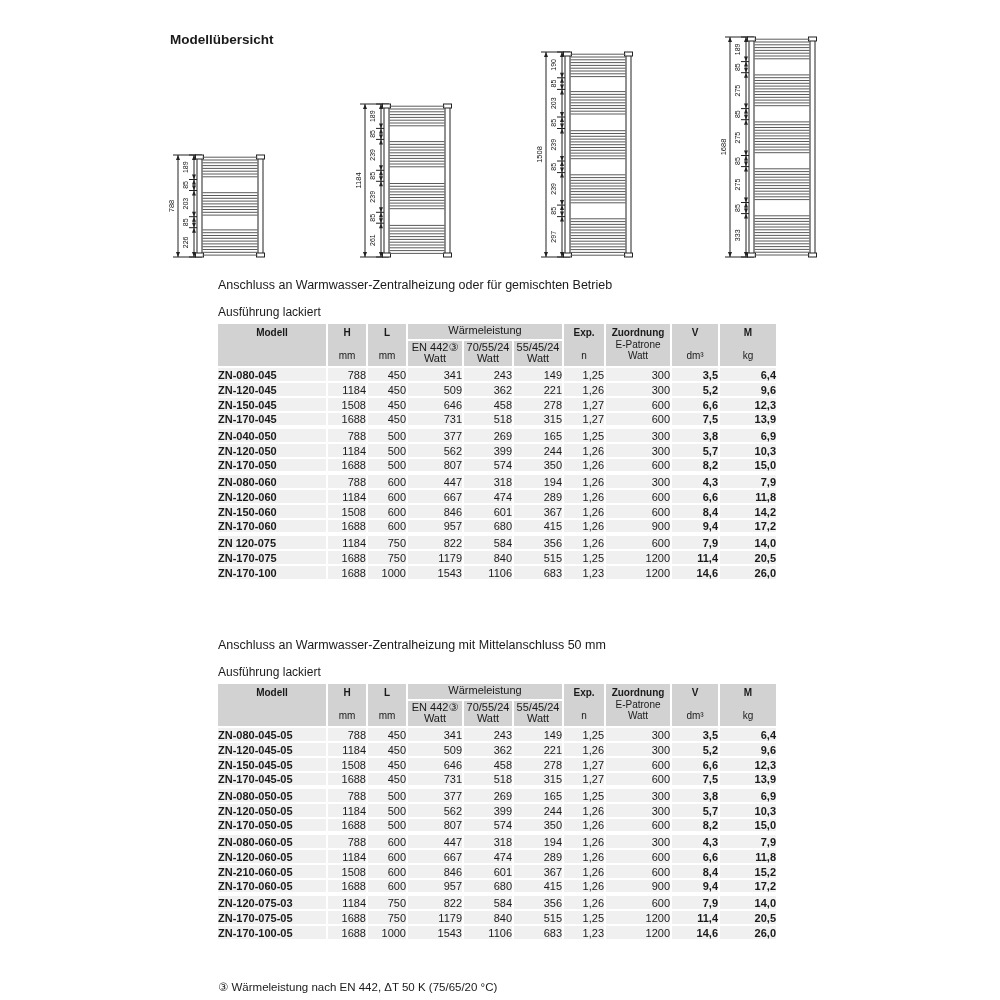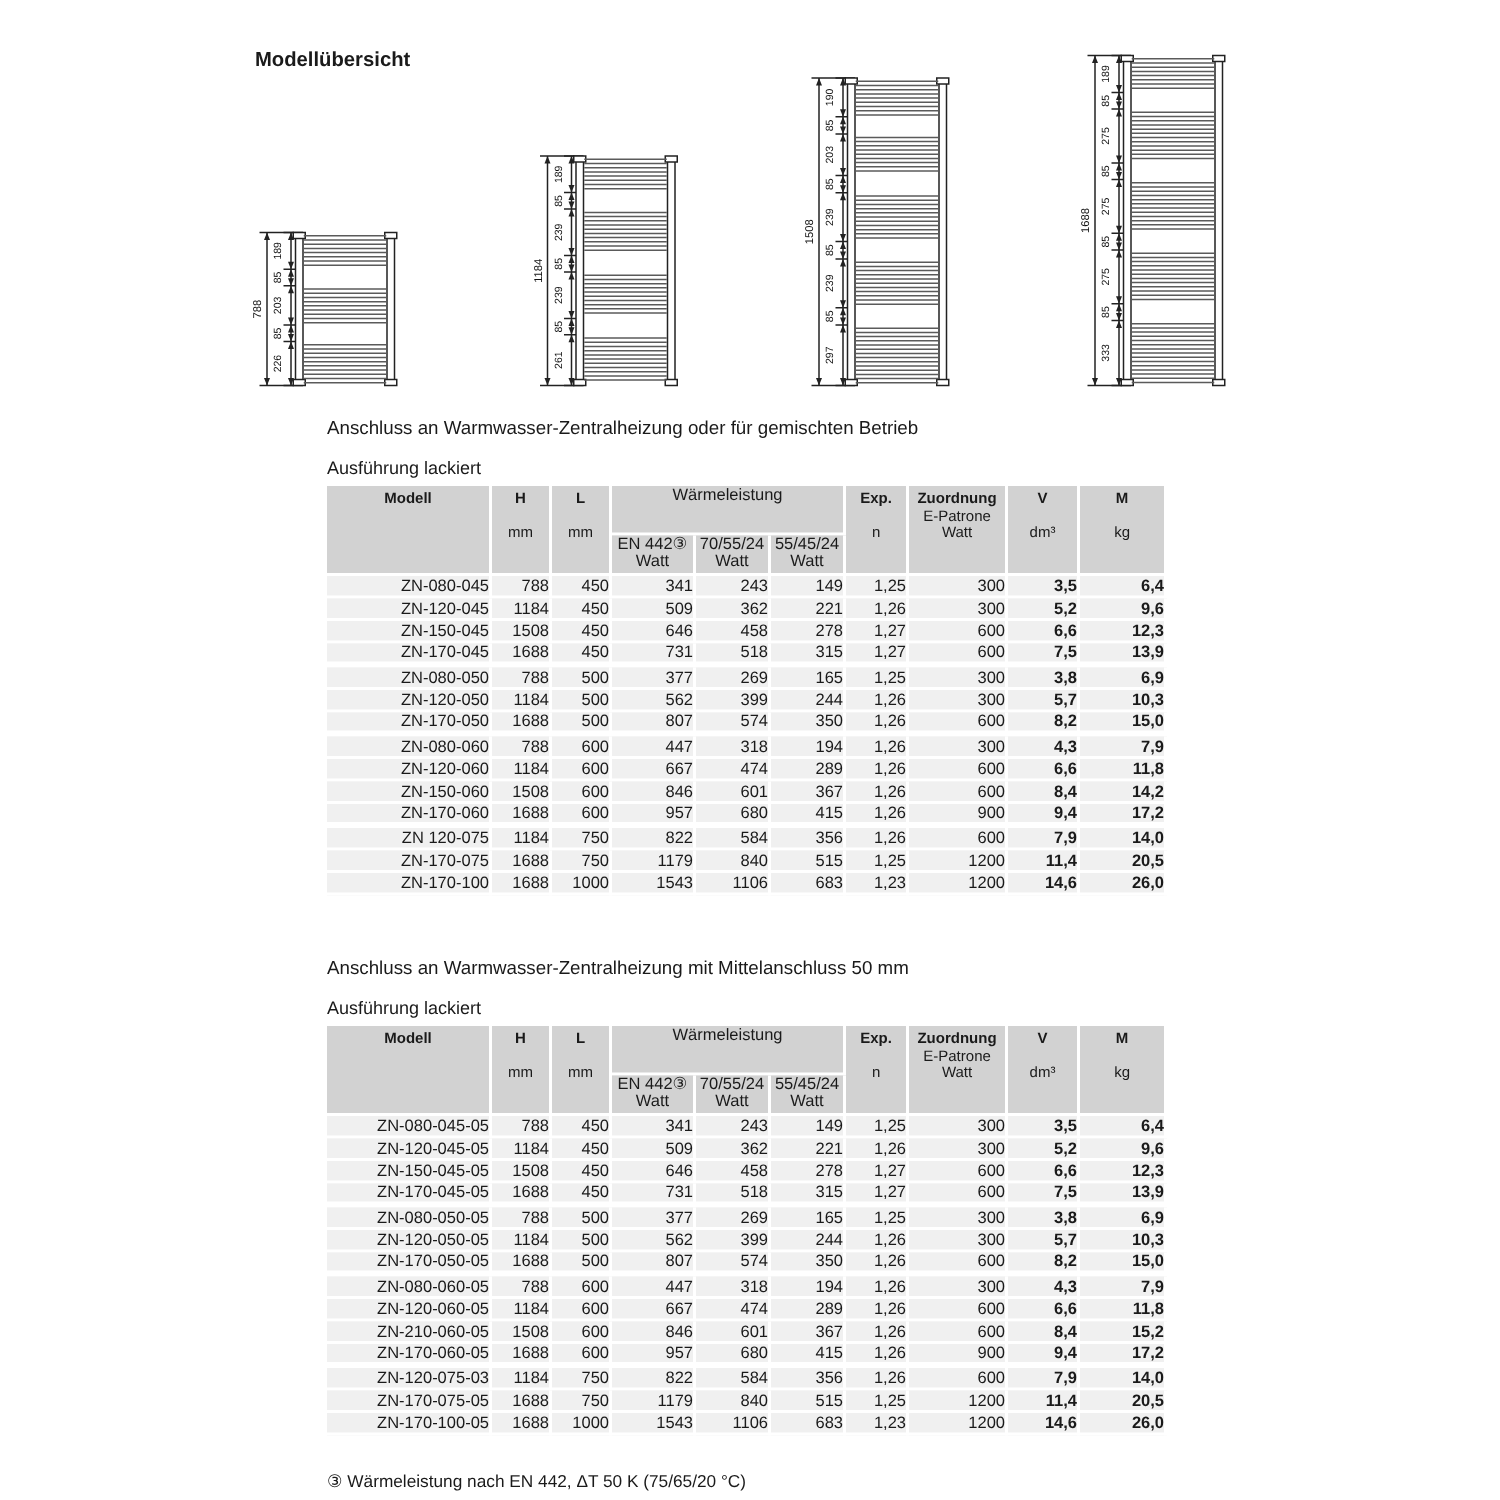--- a/index.html
+++ b/index.html
@@ -13,31 +13,31 @@
   #t0-title{left:218px;top:256px;} #t0-sub{left:218px;top:283px;}
   #t1-title{left:218px;top:616px;} #t1-sub{left:218px;top:643px;}
   .spec-table{position:absolute;left:218px;border-collapse:separate;border-spacing:0;
               table-layout:fixed;width:560px;font-size:11px;}
   #table0{top:302px;} #table1{top:662px;}
   .spec-table th,.spec-table td{box-sizing:border-box;padding:0;border-right:2px solid #fff;
               border-bottom:2px solid #fff;}
   .spec-table th{background:#d2d2d2;font-weight:normal;vertical-align:top;}
   .spec-table td{background:#f0f0f0;height:15px;}
   .spec-table tr.gbreak td{border-bottom:4px solid #fff;}
-  .th-w{height:33px;text-align:center;vertical-align:middle;padding-top:1px;}
+  .th-w{height:17px;text-align:center;vertical-align:middle;padding-top:1px;}
   thead tr.sub-row th{height:25px;}
   .st{height:40px;box-sizing:border-box;display:flex;flex-direction:column;align-items:center;padding:3px 0;}
   .sb{justify-content:space-between;}
   .topOnly{justify-content:flex-start;}
   .st span{display:block;line-height:11px;font-size:10px;white-space:nowrap;}
   .st2{height:25px;box-sizing:border-box;display:flex;flex-direction:column;
        justify-content:space-between;align-items:center;padding:1px 0 3px;}
   .st2 span{display:block;line-height:11px;font-size:11px;white-space:nowrap;}
   .b{font-weight:bold;}
-  td.c-model{font-weight:normal;text-align:right;}
+  td.c-model{font-weight:bold;text-align:left;}
   td.num{text-align:right;}
   .pr10{padding-right:10px;} .pr12{padding-right:12px;font-weight:bold;} .pr16{padding-right:16px;} .pr20{padding-right:20px;}
   .footnote{position:absolute;left:218px;top:958px;font-size:11.5px;white-space:nowrap;}
 </style>
 </head>
 <body>
 
 <div class="page">
 
   <div class="page-title">Modellübersicht</div>
@@ -532,21 +532,21 @@
           <td class="num pr10">450</td>
           <td class="num pr16">731</td>
           <td class="num pr16">518</td>
           <td class="num pr16">315</td>
           <td class="num pr10">1,27</td>
           <td class="num pr20">600</td>
           <td class="num pr12">7,5</td>
           <td class="num pr12">13,9</td>
         </tr>
         <tr>
-          <td class="c-model">ZN-080-050</td>
+          <td class="c-model">ZN-040-050</td>
           <td class="num pr10">788</td>
           <td class="num pr10">500</td>
           <td class="num pr16">377</td>
           <td class="num pr16">269</td>
           <td class="num pr16">165</td>
           <td class="num pr10">1,25</td>
           <td class="num pr20">300</td>
           <td class="num pr12">3,8</td>
           <td class="num pr12">6,9</td>
         </tr>

